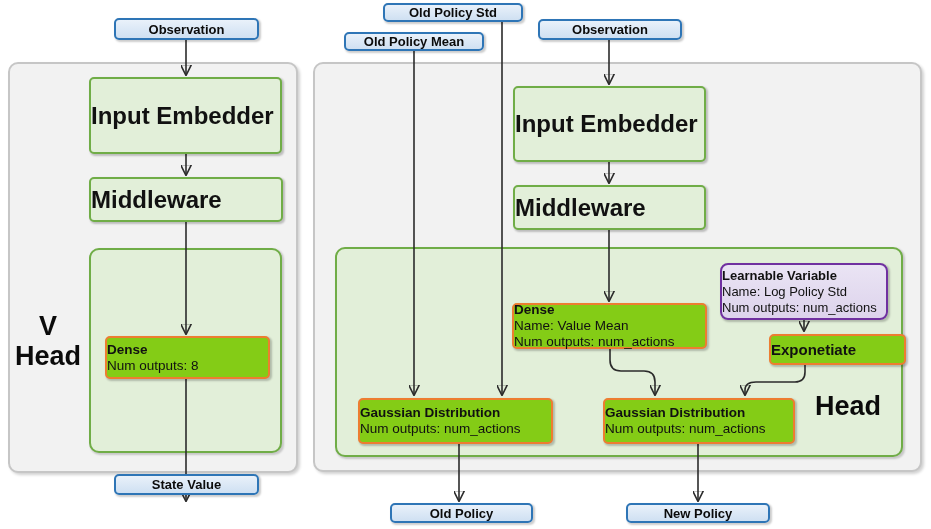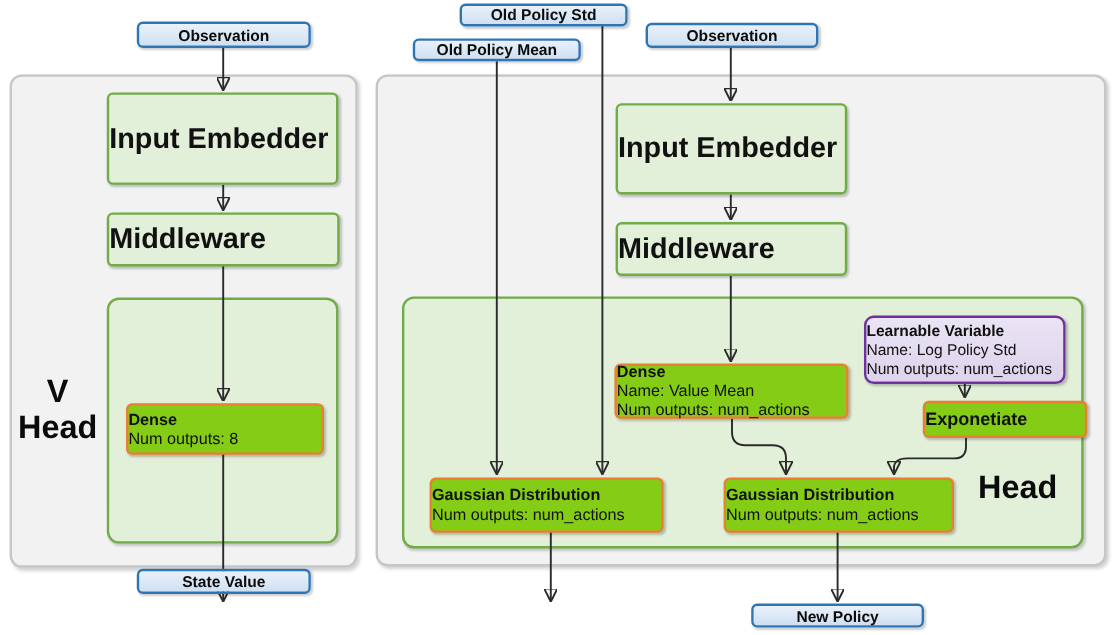--- a/index.html
+++ b/index.html
@@ -192,18 +192,21 @@
 
   <div class="node orange-box" style="left:603px; top:398px; width:192px; height:46px;">
     <div class="box-title">Gaussian Distribution</div>
     <div class="box-line">Num outputs: num_actions</div>
   </div>
 
   <div class="head-label" style="left:798px; top:391px; width:100px;">
     <div>Head</div>
   </div>
 
+  <div class="pill" style="left:390px; top:503px; width:143px; height:20px;">
+    <span>Old Policy</span>
+  </div>
 
   <div class="pill" style="left:626px; top:503px; width:144px; height:20px;">
     <span>New Policy</span>
   </div>
 
 </div>
 
 </body></html>

